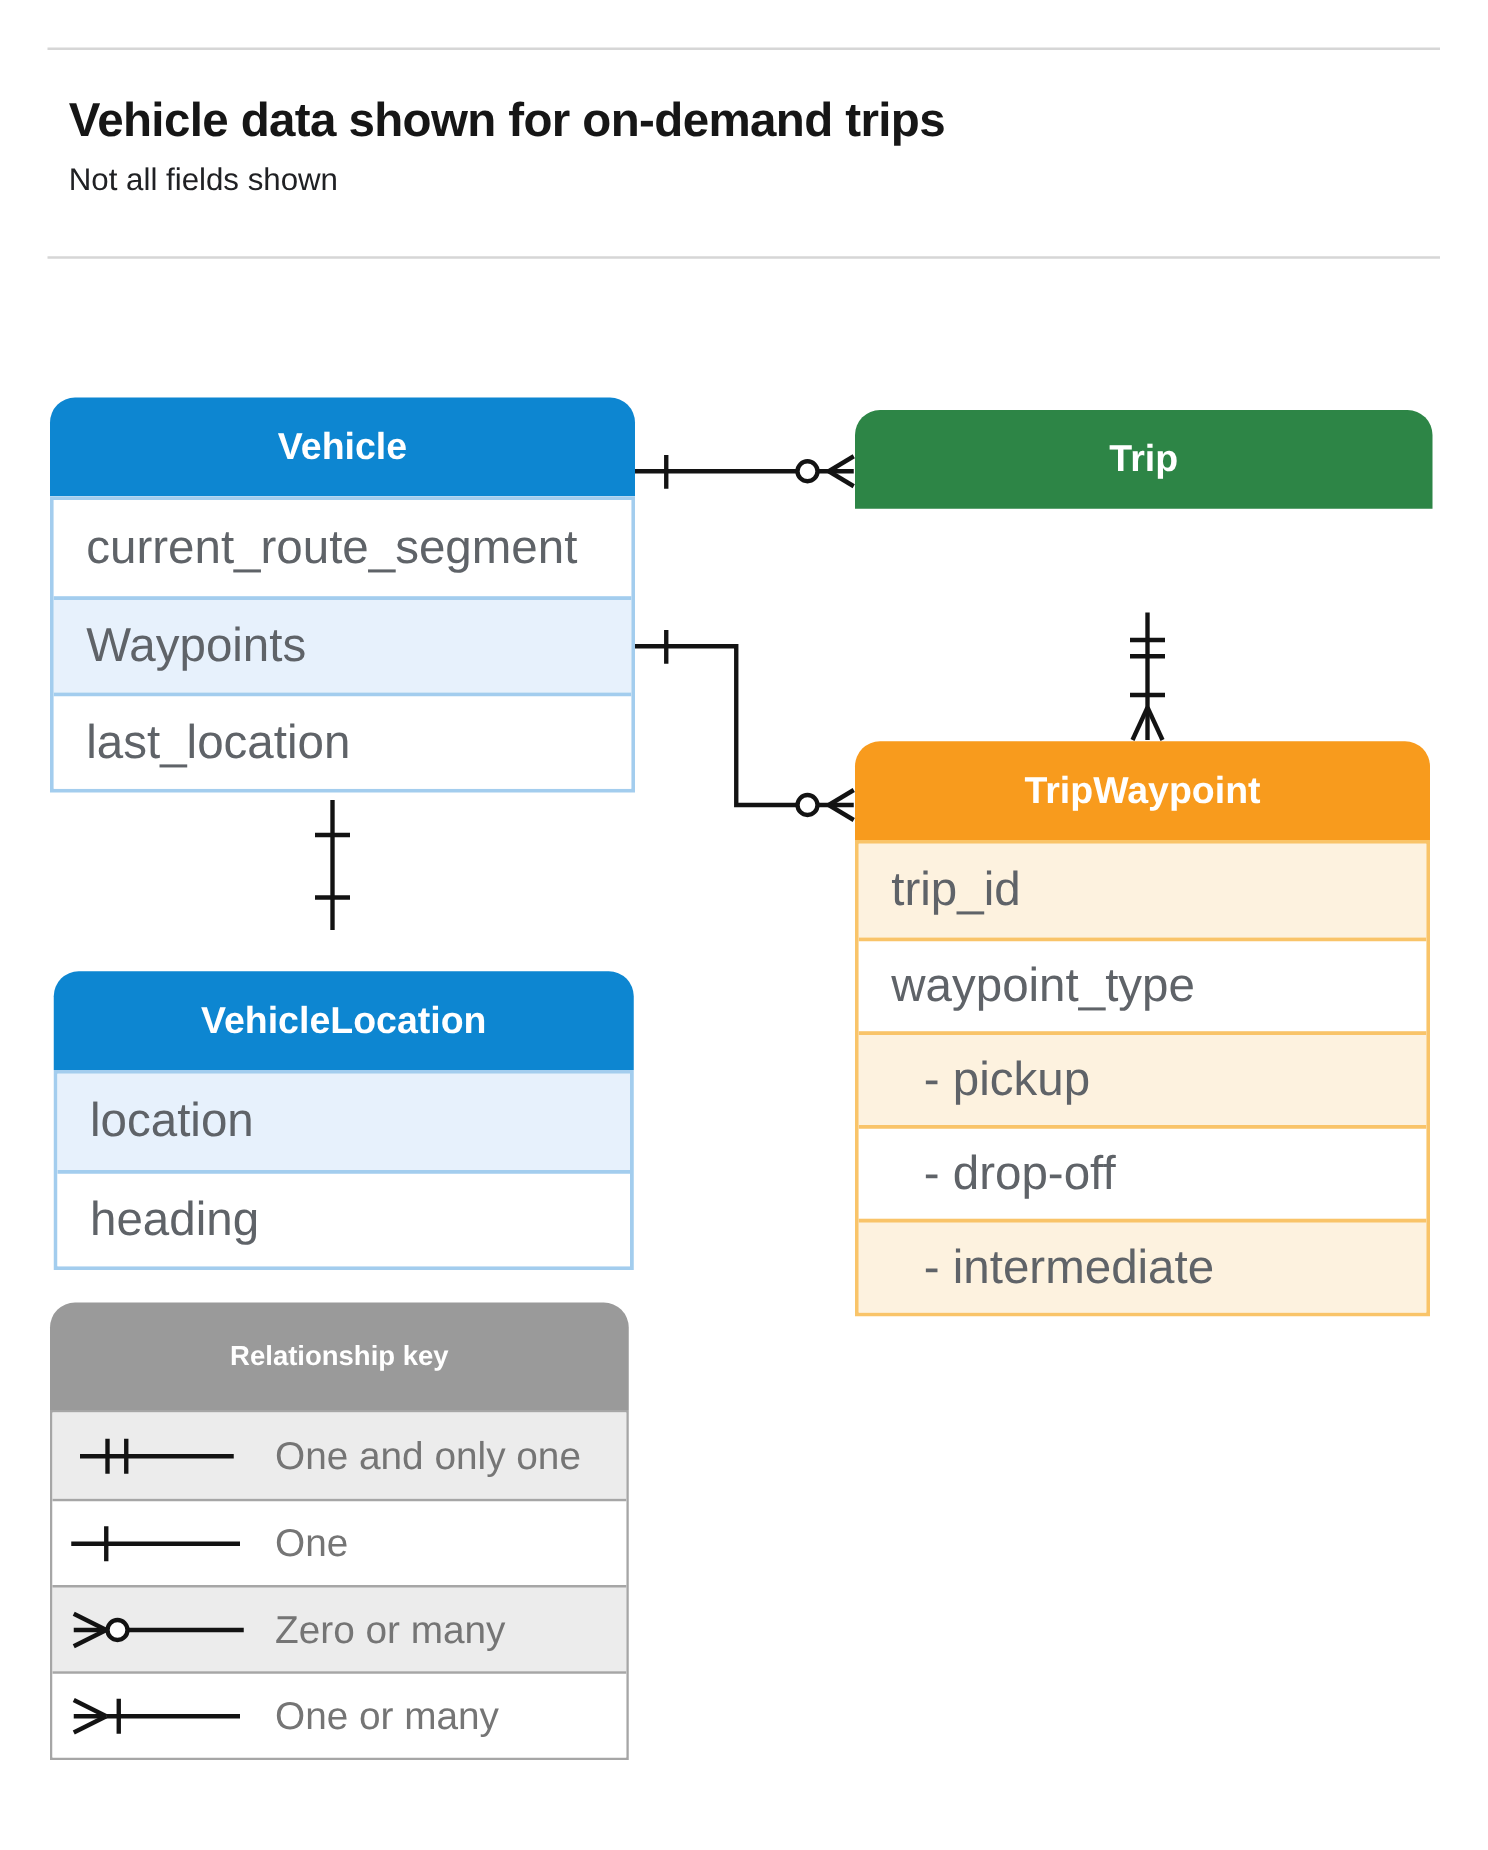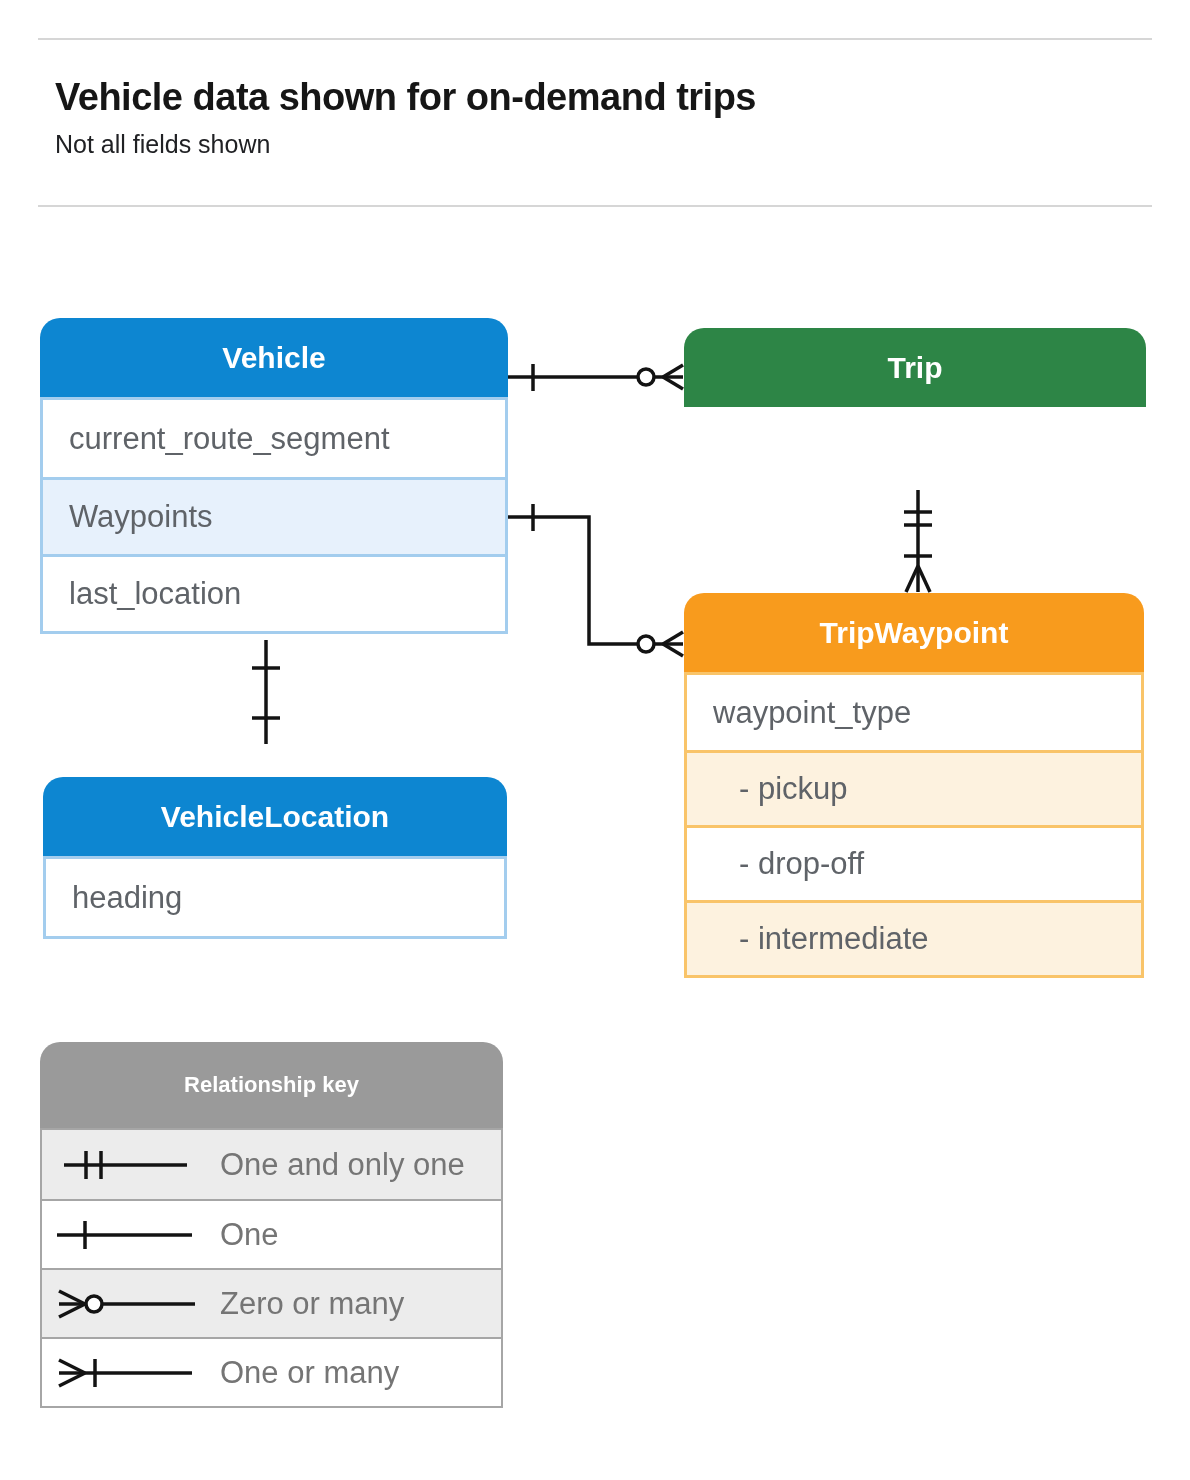--- a/index.html
+++ b/index.html
@@ -40,21 +40,21 @@
   }
   .entity{position:absolute;}
   .entity-header{
     height:79px;border-radius:20px 20px 0 0;
     display:flex;align-items:center;justify-content:center;
     color:#ffffff;font-size:30px;font-weight:700;
   }
   .entity-body{background:#fff;}
   .entity-row{
     height:77px;display:flex;align-items:center;
-    padding-left:26px;font-size:31px;color:var(--field-text);
+    padding-left:26px;font-size:38px;color:var(--field-text);
     background:#ffffff;
   }
   .entity-row.indent{padding-left:52px;}
   
   .entity--blue .entity-header{background:var(--blue);}
   .entity--blue .entity-body{border:3px solid var(--blue-border);}
   .entity--blue .entity-row + .entity-row{border-top:3px solid var(--blue-border);}
   .entity--blue .entity-row.shaded{background:var(--blue-light);}
   
   .entity--green .entity-header{background:var(--green);}
@@ -153,38 +153,44 @@
       </div>
   </div>
 
   <div class="entity entity--green pos-trip">
     <div class="entity-header">Trip</div>
   </div>
 
   <div class="entity entity--orange pos-trip-waypoint">
     <div class="entity-header">TripWaypoint</div>
     <div class="entity-body">
+        <div class="entity-row shaded">
+          <span>trip_id</span>
+        </div>
         <div class="entity-row">
           <span>waypoint_type</span>
         </div>
         <div class="entity-row shaded indent">
           <span>- pickup</span>
         </div>
         <div class="entity-row indent">
           <span>- drop-off</span>
         </div>
         <div class="entity-row shaded indent">
           <span>- intermediate</span>
         </div>
       </div>
   </div>
 
   <div class="entity entity--blue pos-vehicle-location">
     <div class="entity-header">VehicleLocation</div>
     <div class="entity-body">
+        <div class="entity-row shaded">
+          <span>location</span>
+        </div>
         <div class="entity-row">
           <span>heading</span>
         </div>
       </div>
   </div>
 
   <div class="key">
     <div class="key-header">Relationship key</div>
     <div class="key-body">
         <div class="key-row shaded">

